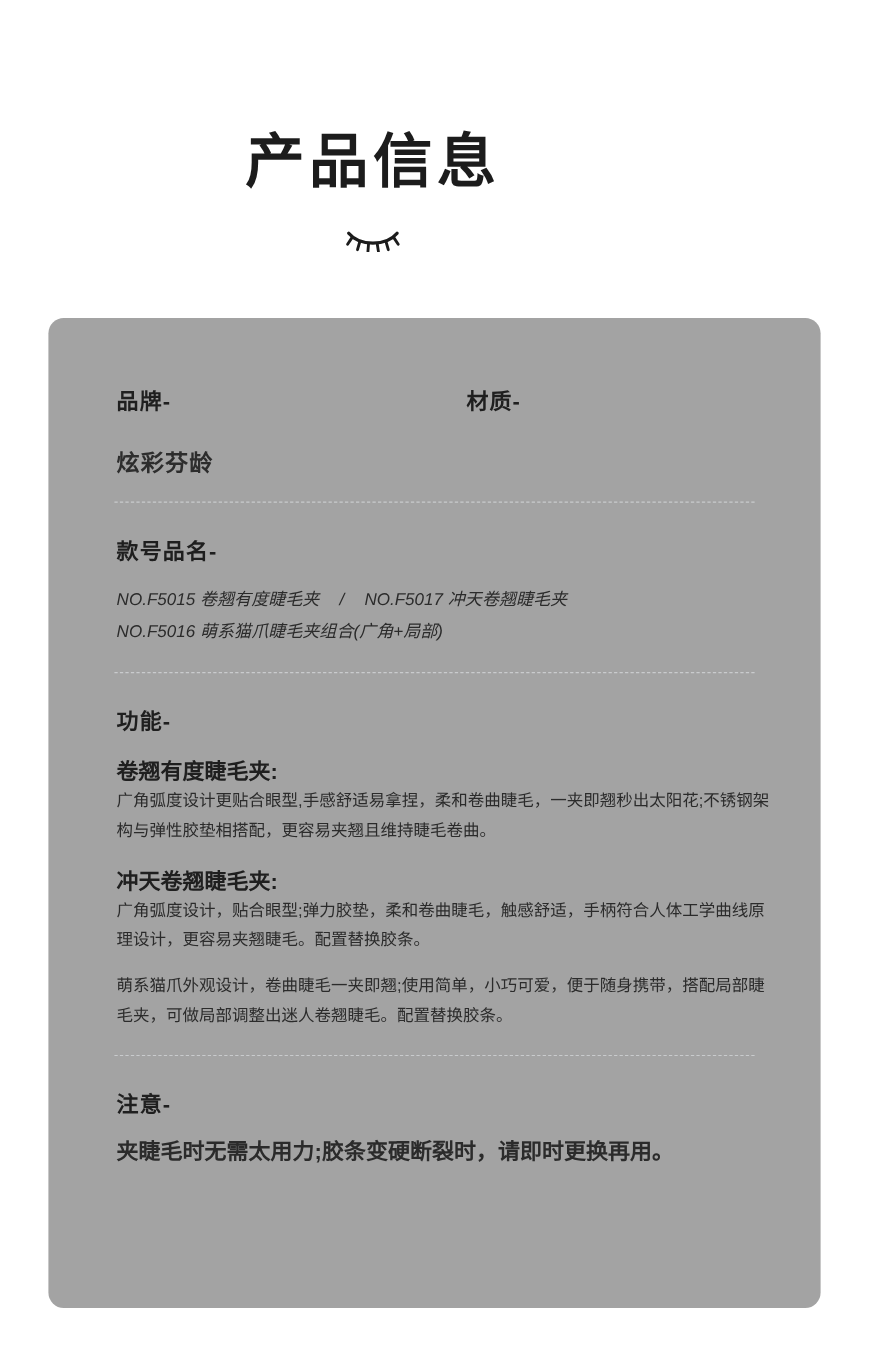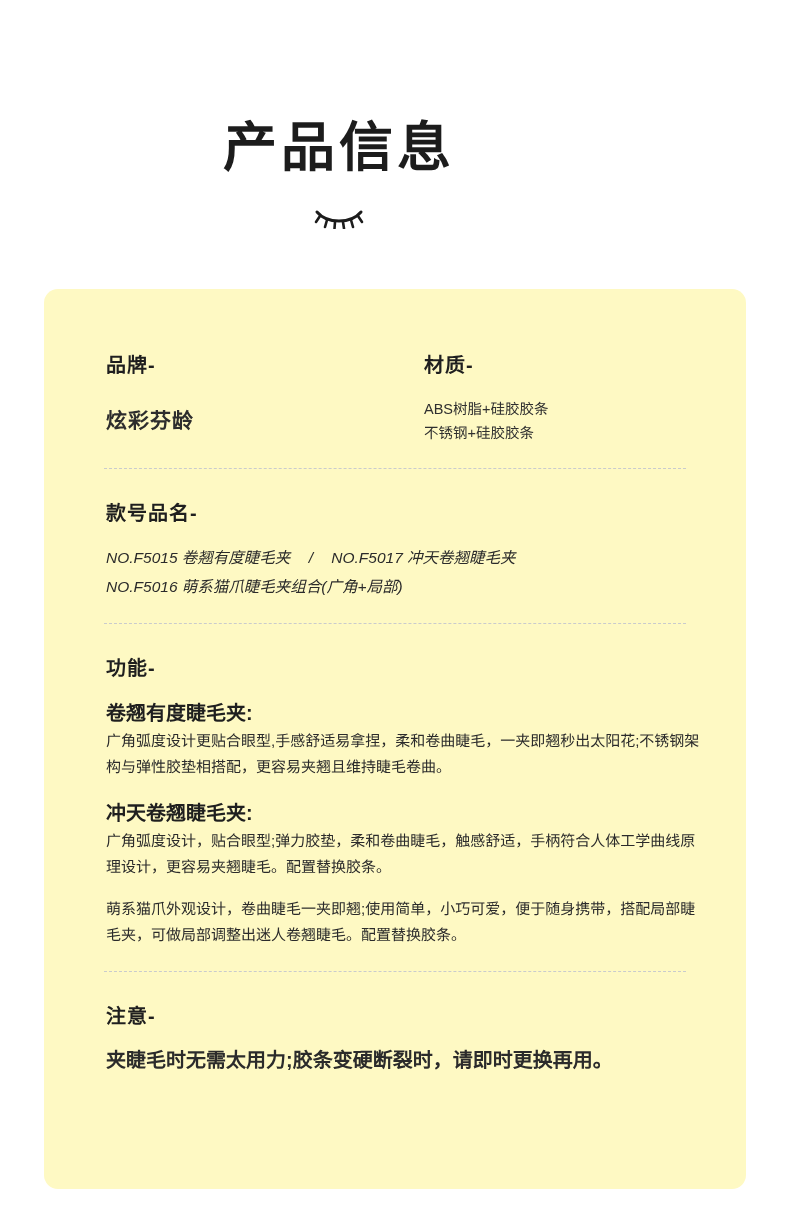--- a/index.html
+++ b/index.html
@@ -43,21 +43,21 @@
     height: 26px;
   }
 
   
   .info-card {
     position: absolute;
     left: 44px;
     top: 289px;
     width: 702px;
     height: 900px;
-    background: #fef9c3;
+    background: #a3a3a3;
     border-radius: 14px;
     box-sizing: border-box;
     padding: 0 36px;
   }
 
   .section {
     padding: 0 0 0 26px;
   }
 
   .sec-heading {
@@ -158,24 +158,20 @@
 
   <div class="info-card">
 
     <div class="section brand-row">
       <div class="brand-col">
         <div class="sec-heading">品牌-</div>
         <div class="brand-name">炫彩芬龄</div>
       </div>
       <div class="material-col">
         <div class="sec-heading">材质-</div>
-        <div class="material-lines">
-          <div>ABS树脂+硅胶胶条</div>
-          <div>不锈钢+硅胶胶条</div>
-        </div>
       </div>
     </div>
 
     <div class="spacer-md"></div>
     <div class="divider"></div>
 
     <div class="section model-block">
       <div class="sec-heading">款号品名-</div>
       <div class="model-lines">
         <div>

